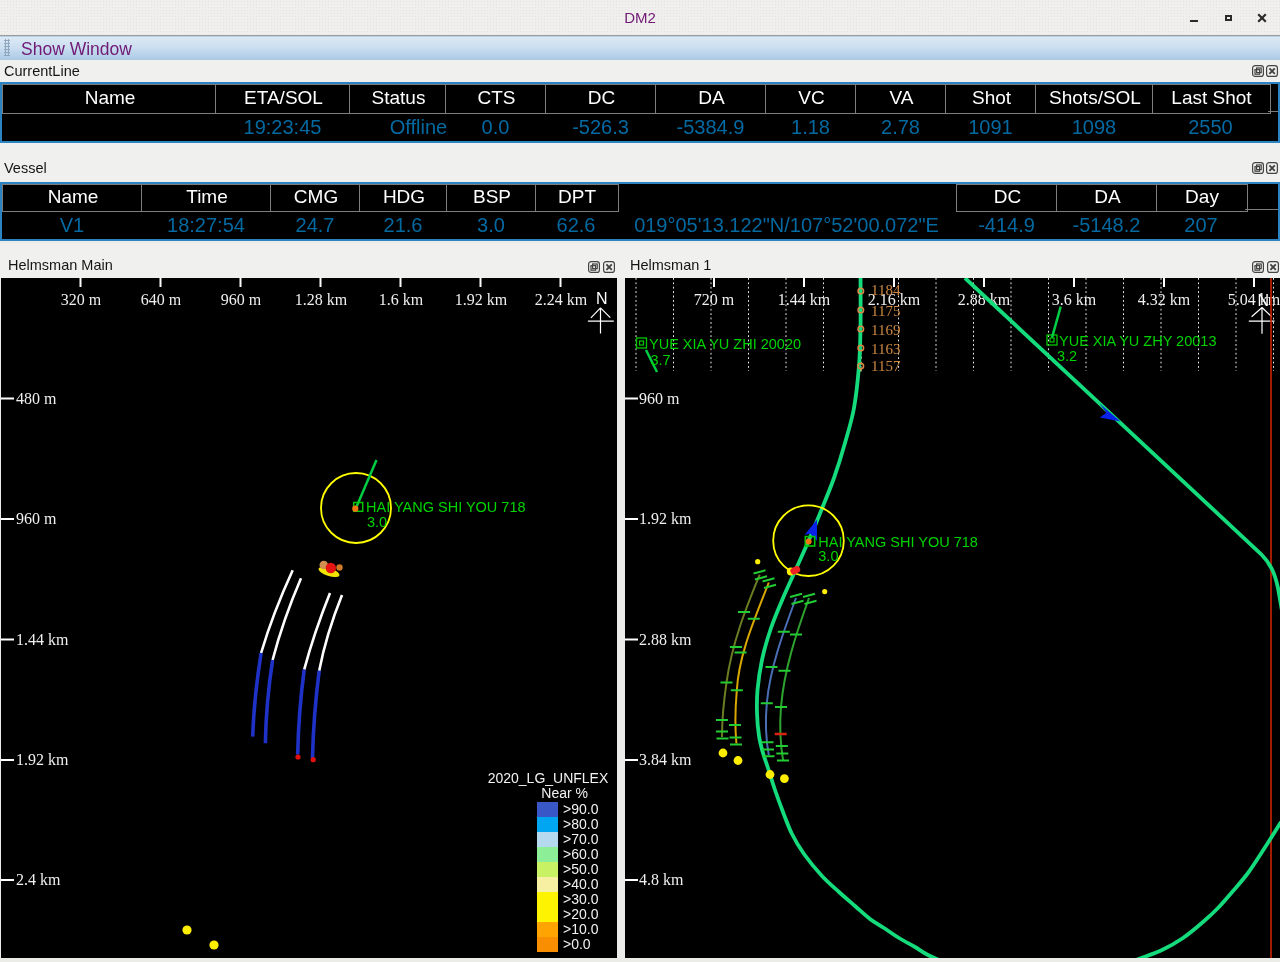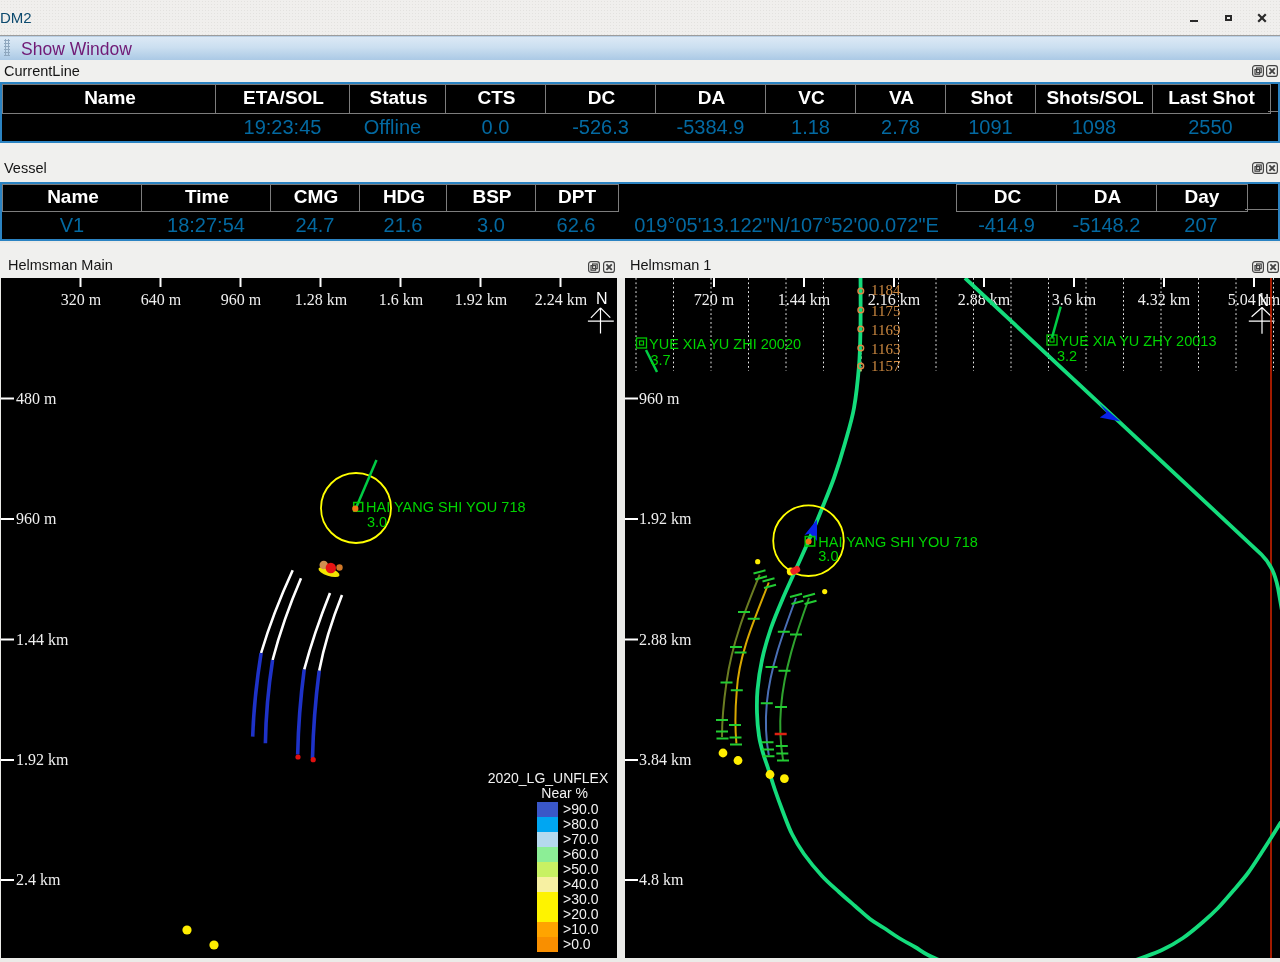--- a/index.html
+++ b/index.html
@@ -1,23 +1,23 @@
 <!DOCTYPE html>
 <html><head><meta charset="utf-8"><style>
 html,body{margin:0;padding:0}
 body{width:1280px;height:962px;background:#ebebe8;font-family:"Liberation Sans",sans-serif;position:relative;overflow:hidden}
 .abs{position:absolute}
 .strip{position:absolute;left:0;width:1280px;background:#f0f0ee;color:#151515;font-size:14.5px}
-.hcell{position:absolute;background:#000;border:1px solid #7d7d7d;color:#fff;font-weight:bold;font-size:19px;text-align:center}
+.hcell{position:absolute;background:#000;border:1px solid #7d7d7d;color:#fff;font-weight:normal;font-size:19px;text-align:center}
 .dcell{position:absolute;color:#0369a1;font-size:20px;text-align:center}
 </style></head>
 <body>
 
 <div class="abs" style="left:0;top:0;width:1280px;height:35px;background:#f0efed;background-image:radial-gradient(#e3e2df 0.8px,transparent 0.9px);background-size:3px 3px;border-bottom:1px solid #9c9c9c"></div>
-<div class="abs" style="left:0;top:9px;width:1280px;font-size:15px;color:#0c4a6e">DM2</div>
+<div class="abs" style="left:0;top:9px;width:1280px;text-align:center;font-size:15px;color:#701a75">DM2</div>
 <div class="abs" style="left:1190px;top:19.5px;width:8px;height:2.2px;background:#2a2a2a"></div>
 <div class="abs" style="left:1225px;top:15px;width:2.6px;height:2.2px;border:2px solid #2a2a2a"></div>
 <svg class="abs" style="left:1257px;top:13px" width="10" height="10" viewBox="0 0 10 10">
     <path d="M1.2 1.2 L8.8 8.8 M8.8 1.2 L1.2 8.8" stroke="#2a2a2a" stroke-width="2.2"></path>
   </svg>
 
 <div class="abs" style="left:0;top:36px;width:1280px;height:23px;background:linear-gradient(#dce9f5,#cbdff0 45%,#abc9e5);border-top:1px solid #b9cfe4;border-bottom:1px solid #9ab5d0"></div>
 <div class="abs" style="left:21px;top:39px;font-size:17.5px;color:#701a75">Show Window</div>
 <div class="abs" style="left:4px;top:39px;width:6px;height:17px;background-image:radial-gradient(#8fa8bf 1px,transparent 1.1px);background-size:3px 3px"></div>
 <div class="abs" style="left:617px;top:147px;width:42px;height:5px;background-image:radial-gradient(#9a9a9a 1px,transparent 1.1px);background-size:4px 4px"></div>
@@ -43,21 +43,21 @@
   <div class="hcell" style="left:443px;top:0;width:101px;height:28px;line-height:26px">CTS</div>
   <div class="hcell" style="left:543px;top:0;width:111px;height:28px;line-height:26px">DC</div>
   <div class="hcell" style="left:653px;top:0;width:111px;height:28px;line-height:26px">DA</div>
   <div class="hcell" style="left:763px;top:0;width:91px;height:28px;line-height:26px">VC</div>
   <div class="hcell" style="left:853px;top:0;width:91px;height:28px;line-height:26px">VA</div>
   <div class="hcell" style="left:943px;top:0;width:91px;height:28px;line-height:26px">Shot</div>
   <div class="hcell" style="left:1033px;top:0;width:118px;height:28px;line-height:26px">Shots/SOL</div>
   <div class="hcell" style="left:1150px;top:0;width:117px;height:28px;line-height:26px">Last Shot</div>
   <div class="abs" style="left:1266px;top:27px;width:10px;height:1px;background:#7d7d7d"></div>
   <div class="dcell" style="left:213px;top:29px;width:135px;height:29px;line-height:29px">19:23:45</div>
-  <div class="dcell" style="left:342px;top:29px;width:97px;height:46px;line-height:29px">Offline</div>
+  <div class="dcell" style="left:368px;top:29px;width:97px;height:46px;line-height:29px">Offline</div>
   <div class="dcell" style="left:443px;top:29px;width:101px;height:29px;line-height:29px">0.0</div>
   <div class="dcell" style="left:543px;top:29px;width:111px;height:29px;line-height:29px">-526.3</div>
   <div class="dcell" style="left:653px;top:29px;width:111px;height:29px;line-height:29px">-5384.9</div>
   <div class="dcell" style="left:763px;top:29px;width:91px;height:29px;line-height:29px">1.18</div>
   <div class="dcell" style="left:853px;top:29px;width:91px;height:29px;line-height:29px">2.78</div>
   <div class="dcell" style="left:943px;top:29px;width:91px;height:29px;line-height:29px">1091</div>
   <div class="dcell" style="left:1033px;top:29px;width:118px;height:29px;line-height:29px">1098</div>
   <div class="dcell" style="left:1150px;top:29px;width:117px;height:29px;line-height:29px">2550</div>
 </div>
 

